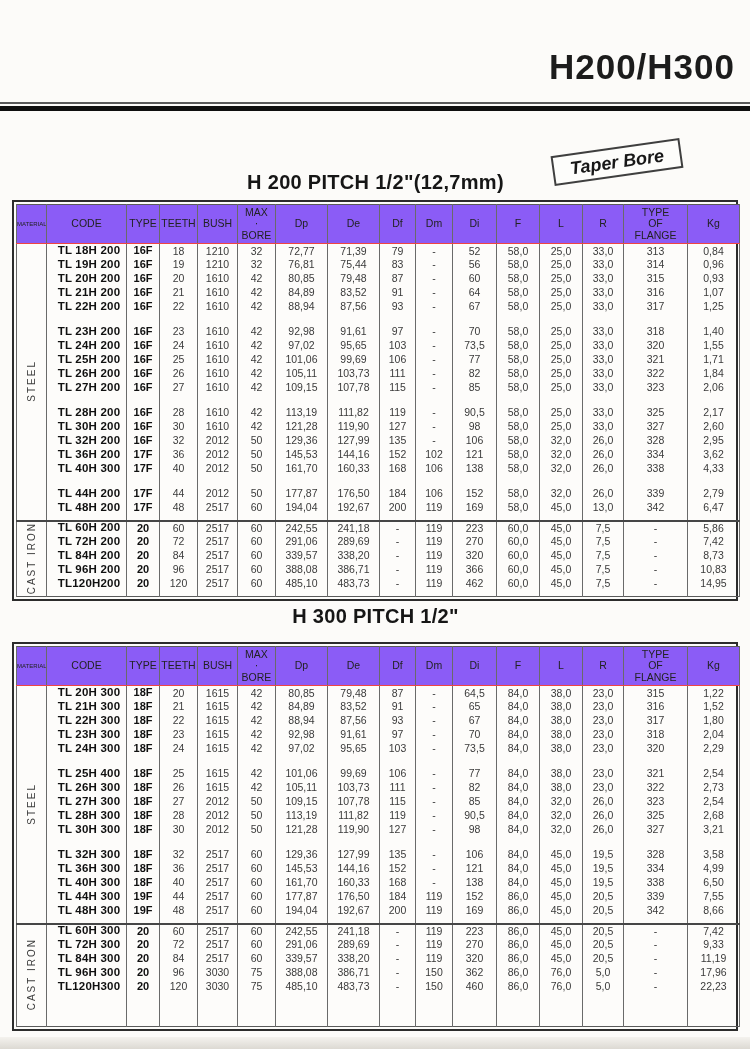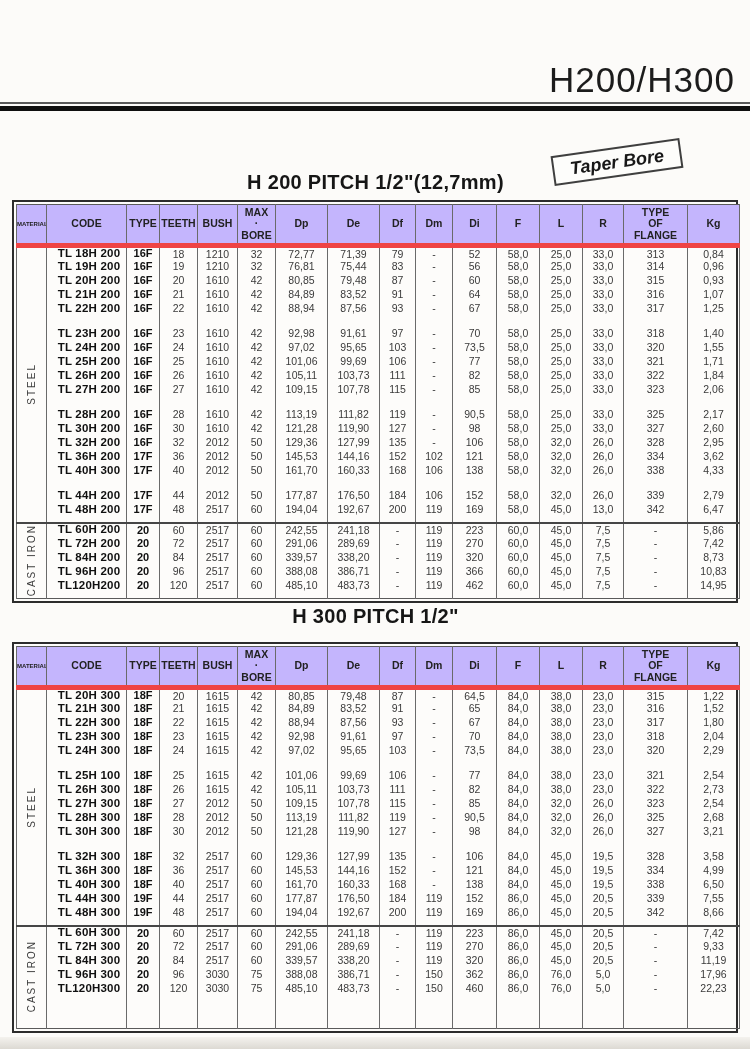--- a/index.html
+++ b/index.html
@@ -2,21 +2,21 @@
 <html><head>
 <meta charset="utf-8">
 <style>
   html,body{margin:0;padding:0;}
   body{background:#e8e6e2;font-family:"Liberation Sans","DejaVu Sans",sans-serif;}
   .page{position:relative;width:750px;height:1049px;background:#fcfbf9;overflow:hidden;margin:0 auto;}
 
   
   .main-title{position:absolute;left:107px;top:24px;font-size:33px;font-weight:bold;
     line-height:1.02;letter-spacing:.5px;color:#1c1c1c;}
-  .model{position:absolute;right:15px;top:60px;font-size:35px;font-weight:normal;
+  .model{position:absolute;right:15px;top:47px;font-size:35px;font-weight:bold;
     letter-spacing:1px;color:#1c1c1c;}
   .rule{position:absolute;left:0;top:102px;width:750px;}
   .rule-thin{height:2px;background:#5a5a5a;margin-bottom:2px;}
   .rule-thick{height:5px;background:#0f0f0f;}
 
   
   .stamp{position:absolute;left:552px;top:147px;width:126px;height:26px;border:2px solid #3f3f3f;
     transform:rotate(-8deg);font-size:18px;font-weight:bold;font-style:italic;text-align:center;
     line-height:26px;color:#181818;background:#fdfdfb;}
 
@@ -28,23 +28,23 @@
 
   
   .tbl-frame{position:absolute;left:12px;width:726px;border:2px solid #2c2c2c;padding:2px;
     background:#fdfcfa;box-sizing:border-box;}
   #t1-frame{top:200px;}
   #t2-frame{top:642px;}
 
   table{width:100%;border-collapse:collapse;table-layout:fixed;border:1px solid #5a5a5a;}
   th,td{border-left:1px solid #6a6a6a;border-right:1px solid #6a6a6a;overflow:hidden;
     white-space:nowrap;}
-  thead th{background:#c4b5fd;font-weight:bold;font-size:10.5px;line-height:1.08;color:#222;
+  thead th{background:#8b5cf6;font-weight:normal;font-size:10.5px;line-height:1.08;color:#222;
     white-space:pre-line;text-align:center;vertical-align:middle;height:36px;padding:1px 0;
-    border-bottom:5px solid #ef4444;}
+    border-bottom:1px solid #ef4444;}
   thead th.col-0{font-size:6px;letter-spacing:0;}
   tbody td{font-size:10.5px;color:#3a3a3a;text-align:center;vertical-align:middle;
     padding:0 1px;line-height:1;}
   tr.data-row{height:14px;}
   tr.gap-row{height:11px;}
   tr.pad-small{height:6px;}
   tr.pad-large{height:33px;}
   td.col-1{text-align:center;padding-left:6px;font-weight:bold;font-size:11.5px;color:#101010;
     letter-spacing:.2px;}
   td.col-2{font-weight:bold;font-size:11px;color:#101010;}
@@ -728,21 +728,21 @@
             <td class="col-8"></td>
             <td class="col-9"></td>
             <td class="col-10"></td>
             <td class="col-11"></td>
             <td class="col-12"></td>
             <td class="col-13"></td>
             <td class="col-14"></td>
             <td class="col-15"></td>
           </tr>
           <tr class="data-row">
-            <td class="col-1">TL 25H 100</td>
+            <td class="col-1">TL 25H 400</td>
             <td class="col-2">18F</td>
             <td class="col-3">25</td>
             <td class="col-4">1615</td>
             <td class="col-5">42</td>
             <td class="col-6">101,06</td>
             <td class="col-7">99,69</td>
             <td class="col-8">106</td>
             <td class="col-9">-</td>
             <td class="col-10">77</td>
             <td class="col-11">84,0</td>

